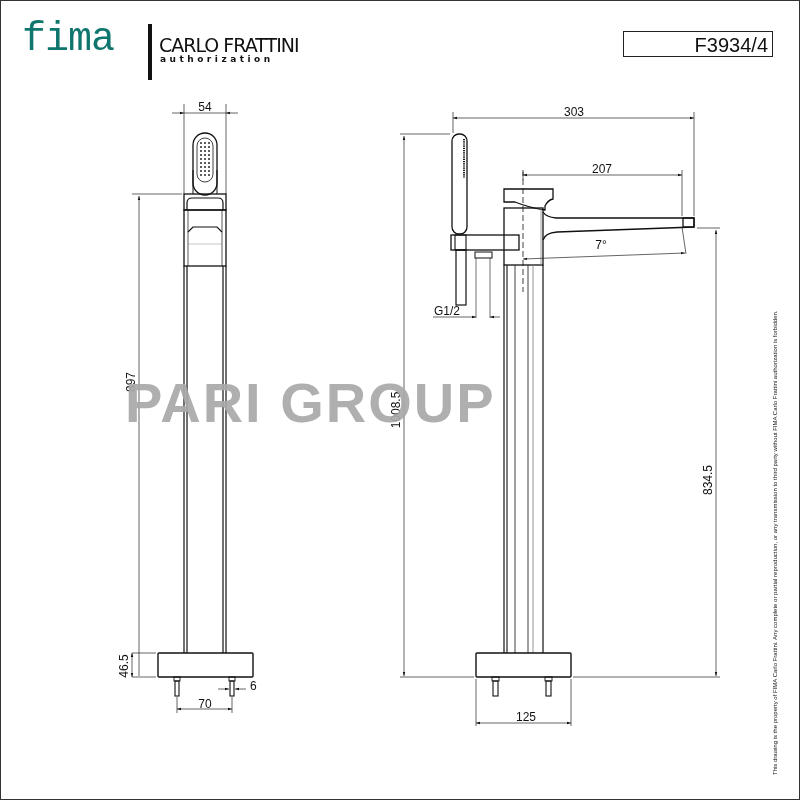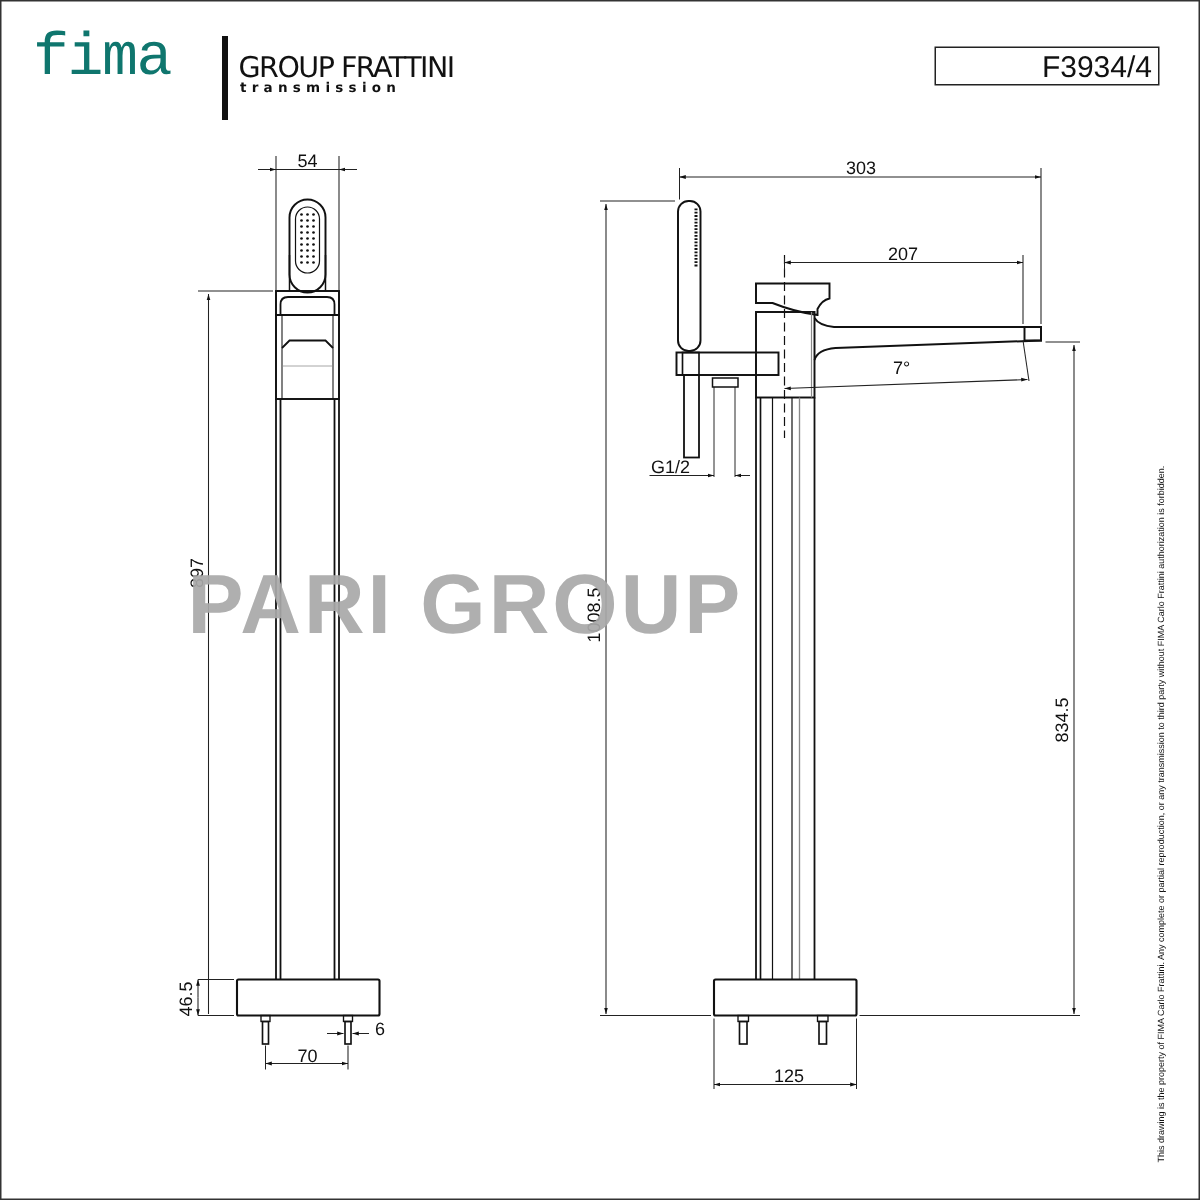--- a/index.html
+++ b/index.html
@@ -19,22 +19,22 @@
     .copyright { position: absolute; left: 771px; top: 775px; transform-origin: 0 0; transform: rotate(-90deg); font-size: 6px; color: #111; white-space: nowrap; line-height: 8px; }
   </style>
 </head>
 <body>
 
 <div class="frame"></div>
 
 <div class="logo">
   <span class="logo-fima">fima</span>
   <span class="logo-bar"></span>
-  <span class="logo-cf">GROUP FRATTINI</span>
-  <span class="logo-rub">transmission</span>
+  <span class="logo-cf">CARLO FRATTINI</span>
+  <span class="logo-rub">authorization</span>
 </div>
 
 <div class="code-box">
   <span class="code-text">F3934/4</span>
 </div>
 
 <svg class="drawing" width="800" height="800" viewBox="0 0 800 800">
   <defs>
     <marker id="arr" viewBox="0 0 10 10" refX="10" refY="5" markerWidth="6" markerHeight="6" orient="auto-start-reverse">
       <path d="M0,2 L10,5 L0,8 z" fill="#111"></path>

